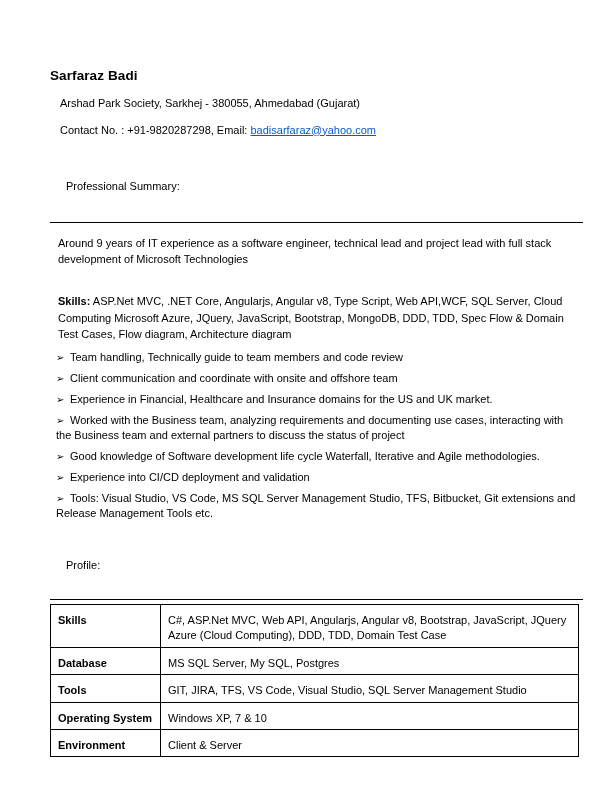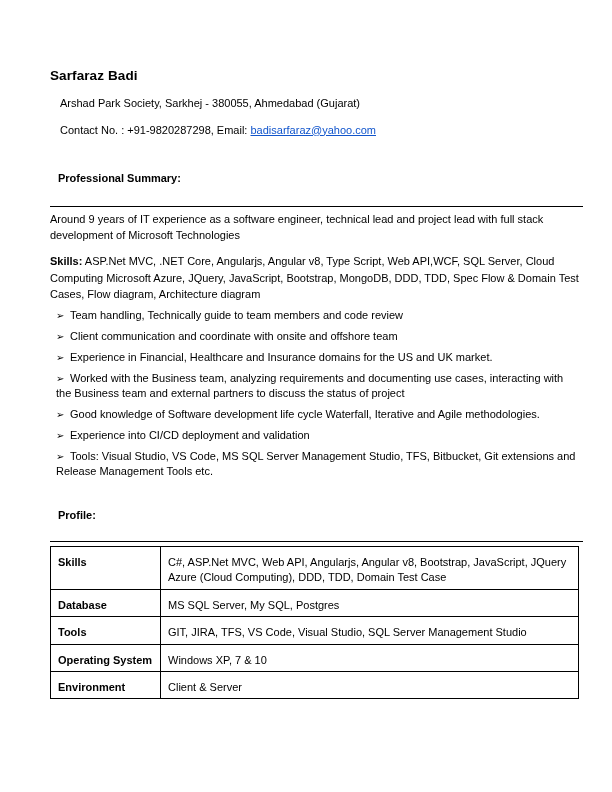--- a/index.html
+++ b/index.html
@@ -44,37 +44,37 @@
     margin: 10px;
   }
   .email-link {
     color: #1155cc;
     text-decoration: underline;
   }
 
   
   .section-heading {
     font-size: 11px;
-    font-weight: bold;
-    margin: 8px;
+    font-weight: normal;
+    margin: 16px;
     line-height: 16px;
   }
   .hr {
     border: 0;
     border-top: 1.3px solid #000000;
     margin: 0;
     width: 533px;
     height: 0;
   }
 
   
   .para {
     font-size: 11px;
     line-height: 16.2px;
-    margin: 0;
+    margin: 8px;
     text-align: left;
   }
   .para b { font-weight: bold; }
 
   .bullet-row {
     font-size: 11px;
     line-height: 15px;
     margin: 6px;
     display: block;
   }

